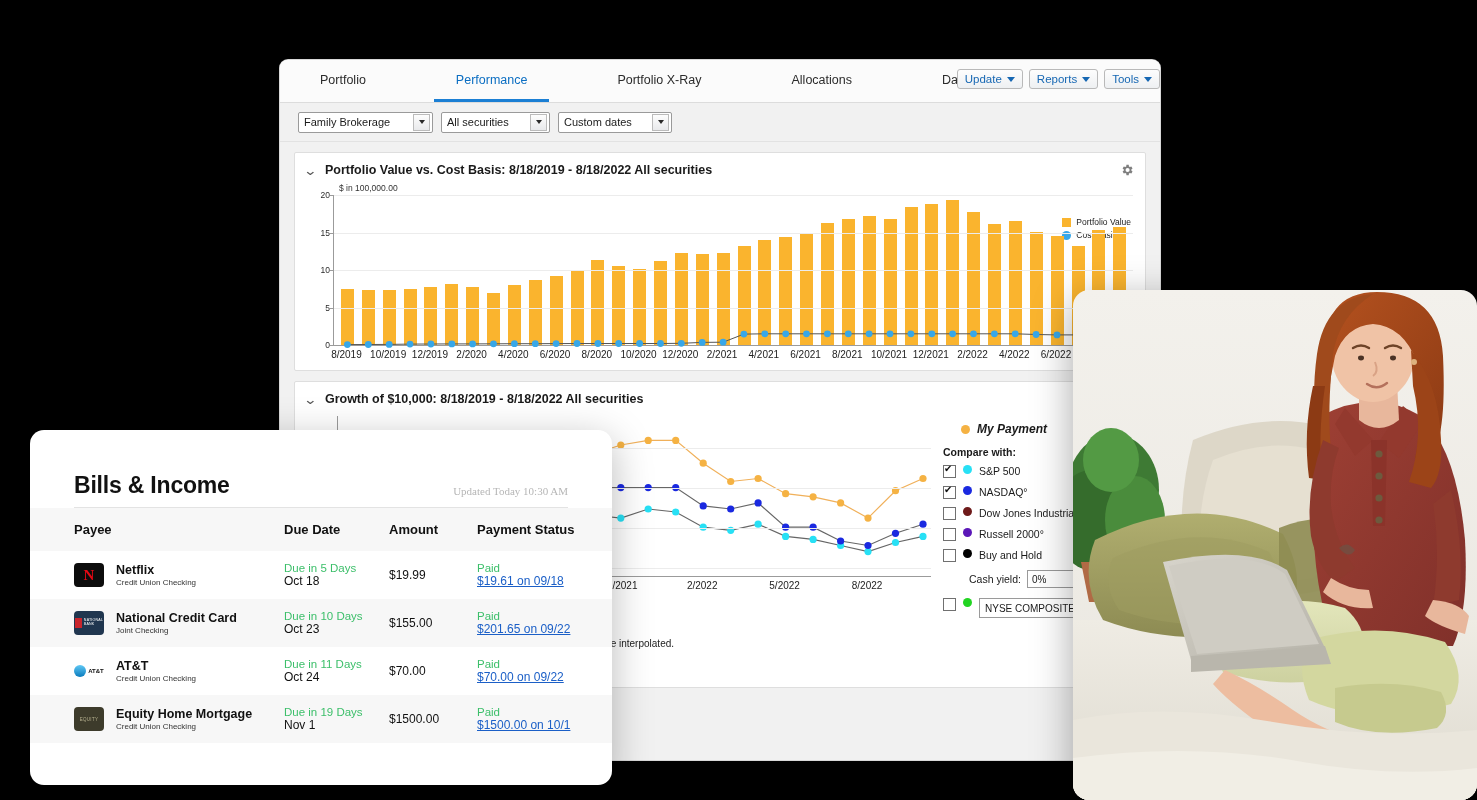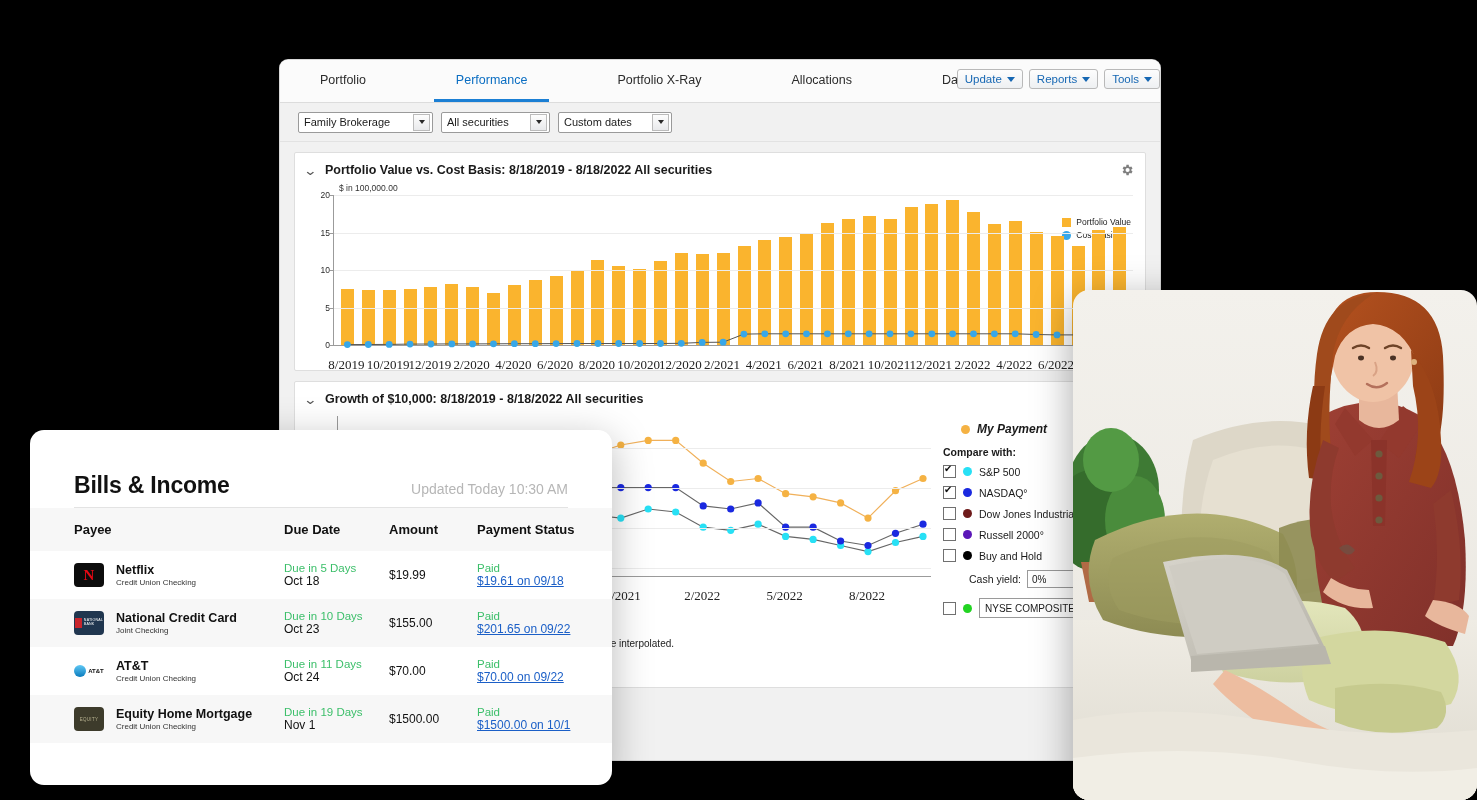--- a/index.html
+++ b/index.html
@@ -166,25 +166,24 @@
     display: flex; align-items: flex-end;
     padding: 0 3px;
   }
   .bslot { flex: 1 1 0; display: flex; justify-content: center; height: 100%; align-items: flex-end; position: relative;}
   .bar { width: 62%; background: #FAB42E; }
   .xaxis {
     position: relative; margin-left: 26px; height: 16px;
   }
   .xlab {
     position: absolute;
-    font-size: 13px; color: #222;
+    font-size: 10px; color: #222;
     transform: translateX(-50%);
-    top: 11px;
+    top: 3px;
     white-space: nowrap;
-    font-family: Liberation Serif, serif;
   }
   .legendbox {
     position: absolute; right: 14px; top: 34px;
     font-size: 8.5px; color: #222;
   }
   .lgrow { display: flex; align-items: center; gap: 5px; margin-bottom: 3px; }
   .lgsw { width: 9px; height: 9px; background: #FAB42E; }
   .lgdot { width: 9px; height: 9px; border-radius: 50%; background: #37A7E8; }
 
   
@@ -201,21 +200,21 @@
     width: 190px; flex: 0 0 190px;
     padding-left: 12px;
     font-size: 10.5px; color: #1a1a1a;
   }
   .myacct {
     display: flex; align-items: center; gap: 7px;
     font-weight: bold; font-style: italic; font-size: 12px;
     margin: 6px 0 10px 18px;
   }
   .cmp-label { font-weight: bold; font-size: 10.5px; margin-bottom: 7px; }
-  .cmp-row { display: flex; align-items: center; gap: 7px; margin-bottom: 8px; white-space: nowrap; }
+  .cmp-row { display: flex; gap: 7px; margin-bottom: 8px; white-space: nowrap; }
   .cbx {
     width: 11px; height: 11px; border: 1px solid #707070; background: #fff;
     position: relative; flex: 0 0 11px; cursor: pointer;
   }
   .cbx.on::after {
     content: "✔"; position: absolute; left: 0px; top: -3px;
     font-size: 10px; color: #111;
   }
   .dot { width: 9px; height: 9px; border-radius: 50%; flex: 0 0 9px; }
   .yieldrow { display: flex; align-items: center; gap: 6px; margin: 0 0 10px 26px; font-size: 10.5px; }
@@ -239,21 +238,21 @@
     width: 582px; height: 355px;
     background: #ffffff;
     border-radius: 14px;
     box-shadow: 0 10px 40px rgba(0,0,0,.28);
     overflow: hidden;
   }
   .bills-head { padding: 42px 68px 0 44px; position: relative; }
   .bills-title { font-size: 23px; font-weight: bold; color: #111; letter-spacing: -.2px; }
   .bills-updated {
     position: absolute; right: 44px; bottom: 2px;
-    font-size: 14px; color: #b6b6b6;
+    font-size: 11px; color: #b6b6b6; font-family: Liberation Serif, serif;
   }
   .bills-rule { margin: 8px 44px 0 44px; border-top: 1px solid #e3e3e3; }
   table.bills { width: 100%; border-collapse: collapse; }
   table.bills th {
     background: #f7f7f7;
     text-align: left;
     font-size: 13px; font-weight: bold; color: #111;
     padding: 14px 0;
   }
   table.bills th:first-child { padding-left: 44px; }

